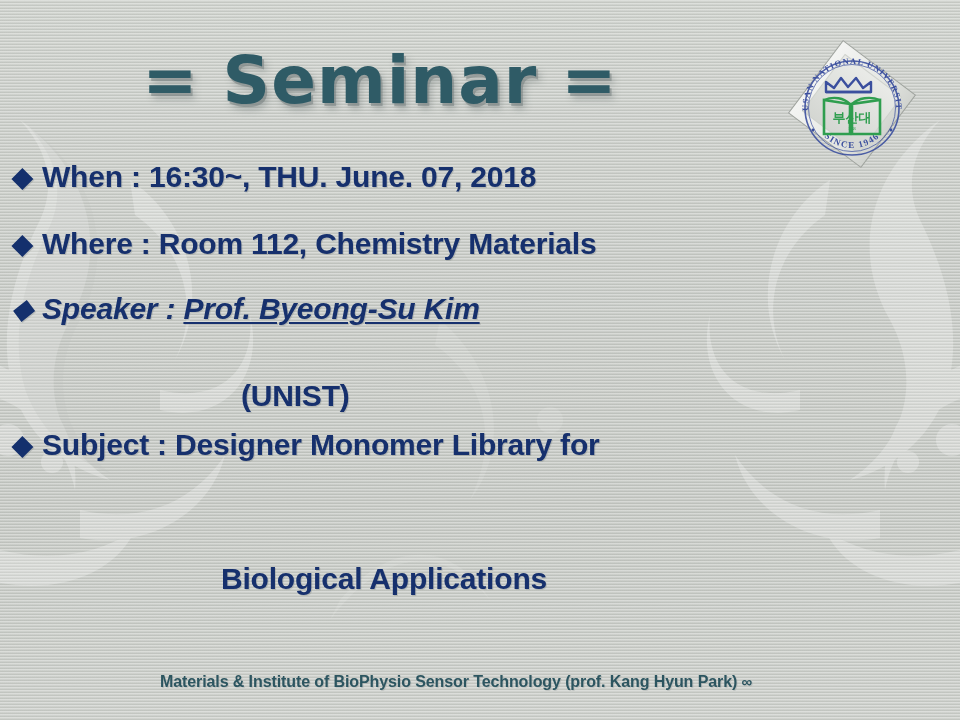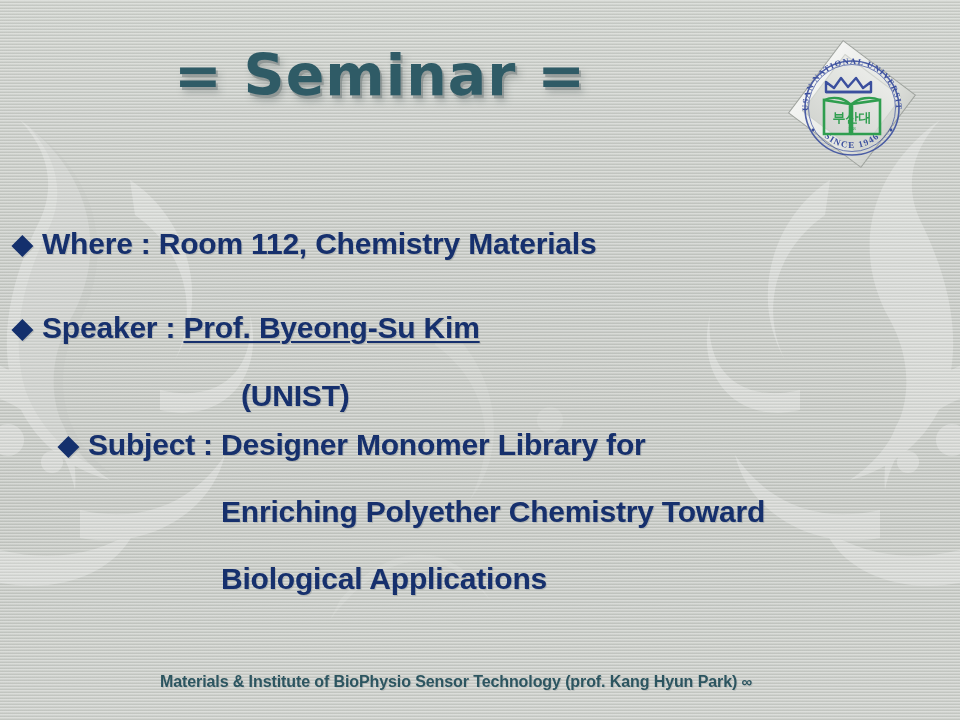--- a/index.html
+++ b/index.html
@@ -45,21 +45,21 @@
     position: absolute;
     left: 0;
     top: 42px;
     width: 760px;
     text-align: center;
   }
   #seminar-title {
     display: inline-block;
     font-family: "DejaVu Sans", sans-serif;
     font-weight: bold;
-    font-size: 57px;
+    font-size: 66px;
     letter-spacing: 1px;
     color: #2f5b66;
     text-shadow:
       2px 3px 0 rgba(120,130,130,0.55),
       4px 6px 7px rgba(90,100,100,0.35);
     white-space: nowrap;
     text-align: center;
   }
 
   
@@ -91,23 +91,23 @@
     vertical-align: 1px;
   }
   .underlined {
     text-decoration: underline;
     text-underline-offset: 3px;
     text-decoration-thickness: 2px;
   }
 
   #line-when    { left: 12px;  top: 160px; }
   #line-where   { left: 12px;  top: 227px; }
-  #line-speaker { left: 12px;  top: 311px; }
+  #line-speaker { left: 12px;  top: 292px; font-style: italic; }
   #line-unist   { left: 241px; top: 379px; }
-  #line-subject { left: 12px;  top: 428px; margin-left: 46px; }
+  #line-subject { left: 12px;  top: 428px; }
   #line-subj2   { left: 221px; top: 495px; }
   #line-subj3   { left: 221px; top: 562px; }
 
   
   .footer-line {
     position: absolute;
     white-space: nowrap;
     color: #2c5560;
     font-family: "Liberation Sans", sans-serif;
     font-weight: bold;
@@ -219,36 +219,38 @@
       <path d="M38 62 L38 96 L64 96 L64 66 Z" fill="none" stroke="#2f9e4f" stroke-width="2.6"></path>
       <path d="M94 62 L94 96 L66 96 L66 66 Z" fill="none" stroke="#2f9e4f" stroke-width="2.6"></path>
       <path d="M38 62 C 48 58, 58 60, 64 66 M94 62 C 84 58, 72 60, 66 66" fill="none" stroke="#2f9e4f" stroke-width="2.4"></path>
       <path d="M65 66 L65 96" stroke="#2f9e4f" stroke-width="1.6"></path>
 
       <text x="66" y="84" font-family="'DejaVu Sans', sans-serif" font-size="13" font-weight="bold" fill="#2f9e4f" text-anchor="middle">부산대</text>
       <text x="66" y="92" font-family="'Liberation Serif', serif" font-size="4" fill="#2f9e4f" text-anchor="middle">1946</text>
     </svg>
   </div>
 
+  <div class="line" id="line-when">
+    <span class="bullet">◆</span><span>When : </span><span>16:30~, THU. June. 07,  2018</span>
+  </div>
 
   <div class="line" id="line-where">
     <span class="bullet">◆</span><span>Where : </span><span>Room 112, Chemistry Materials</span>
   </div>
 
   <div class="line" id="line-speaker">
     <span class="bullet">◆</span><span>Speaker : </span><span class="underlined">Prof. Byeong-Su Kim</span>
   </div>
 
   <div class="line" id="line-unist">(UNIST)</div>
 
   <div class="line" id="line-subject">
     <span class="bullet">◆</span><span>Subject : </span><span>Designer Monomer Library for</span>
   </div>
 
-  <div class="line" id="line-subj2">Enriching Polyether Chemistry Toward</div>
 
   <div class="line" id="line-subj3">Biological Applications</div>
 
 
   <div class="footer-line" id="footer-2">
     <span>Materials &amp; Institute of  BioPhysio Sensor Technology (prof. Kang Hyun Park)</span>
     <span class="infinity">∞</span>
   </div>
 
 </div>

